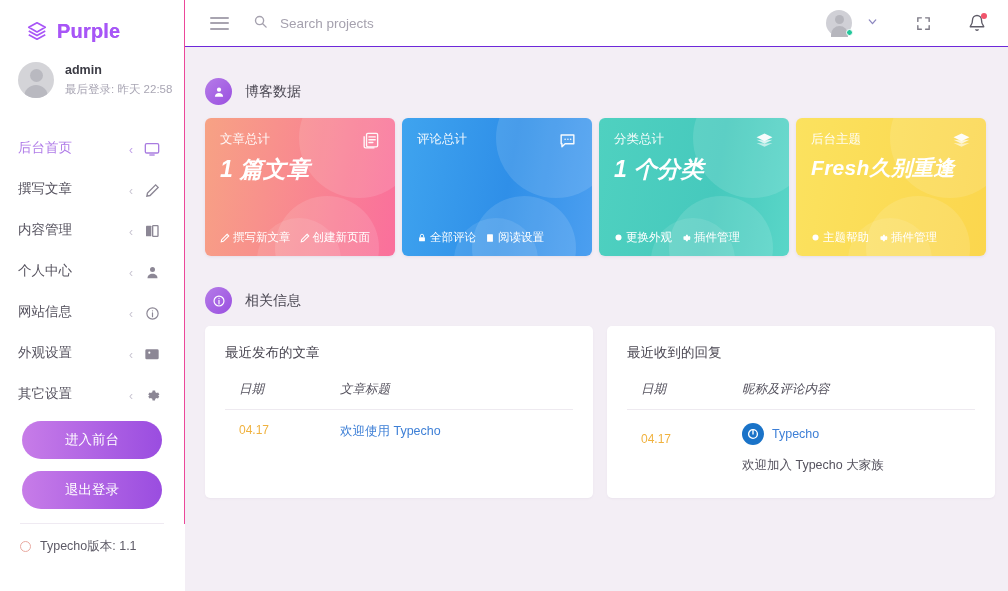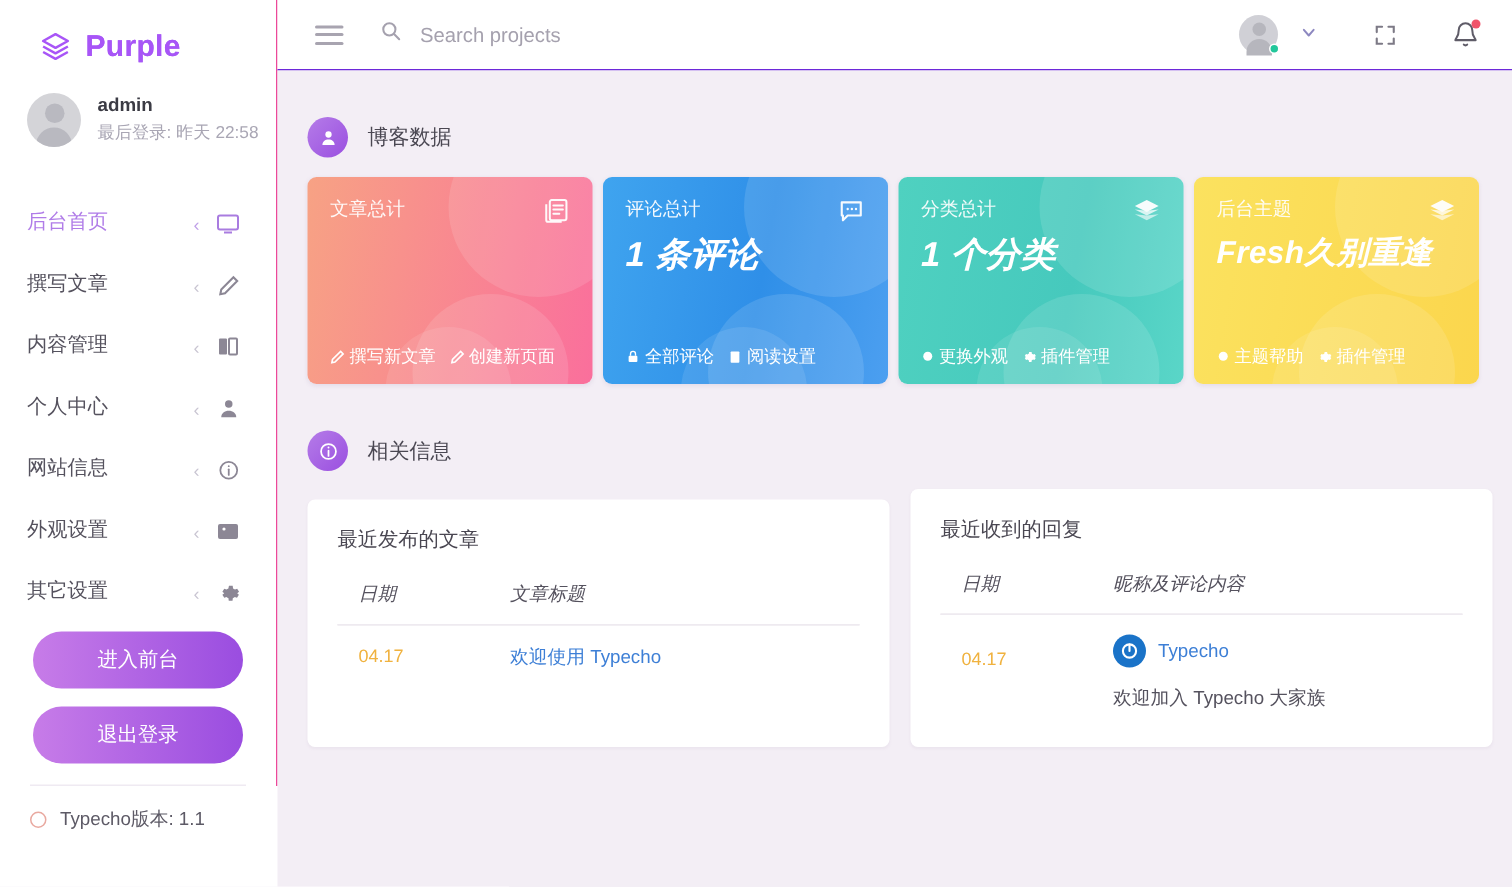--- a/index.html
+++ b/index.html
@@ -116,21 +116,21 @@
   .b1 { width:120px;height:120px; right:-24px; top:-40px; }
   .b2 { width:104px;height:104px; right:16px; bottom:-44px; }
   .b3 { width:84px;height:84px; left:52px; bottom:-46px; background:rgba(255,255,255,.10); }
   .card-label { position:absolute; left:15px; top:13px; font-size:12.5px; opacity:.93; }
   .card-ic { position:absolute; right:15px; top:13px; opacity:.95; }
   .card-val { position:absolute; left:15px; top:36px; font-size:23px; font-style:italic; font-weight:bold; letter-spacing:.3px; white-space:nowrap;}
   .c4 .card-val { font-size:21px; }
   .card-links { position:absolute; left:15px; bottom:11px; display:flex; gap:9px; font-size:11.5px;text-align:right; }
   .card-links a { color:#fff; text-decoration:none; display:flex; align-items:center; gap:3px; cursor:pointer;}
 
-  .panels { display:flex; gap:14px; padding: 12px 6px 0 20px; align-items: flex-end; }
+  .panels { display:flex; gap:14px; padding: 12px 6px 0 20px; }
   .panel {
     background:#fff; border-radius:5px; width:388px; flex:0 0 auto;
     padding: 18px 20px 20px 20px; min-height: 165px;
     box-shadow: 0 1px 2px rgba(150,130,170,.08);
   }
   .panel-title { font-size:13.5px; color:#4a4752; }
   .ptable { width:100%; border-collapse:collapse; margin-top:13px; }
   .ptable th {
     text-align:left; font-weight:normal; font-size:12.5px; color:#55525e;
     padding: 6px 0 11px 0; border-bottom:1px solid #eeeaf0;font-style:italic;
@@ -326,20 +326,21 @@
         <div class="bub b2"></div>
         <div class="bub b3"></div>
       <div class="card-label">文章总计</div>
       <div class="card-ic">
         <svg width="19" height="19" viewBox="0 0 24 24" fill="none" stroke="#fff" stroke-width="1.7">
             <rect x="7" y="3" width="14" height="17" rx="1.6"></rect>
             <path d="M10 7.5h8M10 11h8M10 14.5h5" stroke-linecap="round"></path>
             <path d="M4 6.5v13.2a1.6 1.6 0 001.6 1.6H17"></path>
           </svg>
       </div>
+      <div class="card-val">1 篇文章</div>
       <div class="card-links">
         <a>
           <svg width="10" height="10" viewBox="0 0 24 24" fill="none" stroke="#fff" stroke-width="2.6" stroke-linecap="round">
               <path d="M17 3l4 4L8 20l-5 1 1-5z"></path>
             </svg>
           <span>撰写新文章</span>
         </a>
         <a>
           <svg width="10" height="10" viewBox="0 0 24 24" fill="none" stroke="#fff" stroke-width="2.6" stroke-linecap="round">
               <path d="M17 3l4 4L8 20l-5 1 1-5z"></path>
@@ -355,21 +356,20 @@
         <div class="bub b3"></div>
       <div class="card-label">评论总计</div>
       <div class="card-ic">
         <svg width="19" height="19" viewBox="0 0 24 24" fill="none" stroke="#fff" stroke-width="1.8">
             <path d="M4 5h16v11H9l-4 4v-4H4z" stroke-linejoin="round"></path>
             <circle cx="9" cy="10.5" r="1" fill="#fff" stroke="none"></circle>
             <circle cx="12.5" cy="10.5" r="1" fill="#fff" stroke="none"></circle>
             <circle cx="16" cy="10.5" r="1" fill="#fff" stroke="none"></circle>
           </svg>
       </div>
-      <div class="card-val">1 条评论</div>
       <div class="card-links">
         <a>
           <svg width="10" height="10" viewBox="0 0 24 24" fill="#fff">
               <rect x="5" y="10" width="14" height="10" rx="1.6"></rect>
               <path d="M8 10V7a4 4 0 018 0v3" fill="none" stroke="#fff" stroke-width="2.2"></path>
             </svg>
           <span>全部评论</span>
         </a>
         <a>
           <svg width="10" height="10" viewBox="0 0 24 24" fill="#fff">

